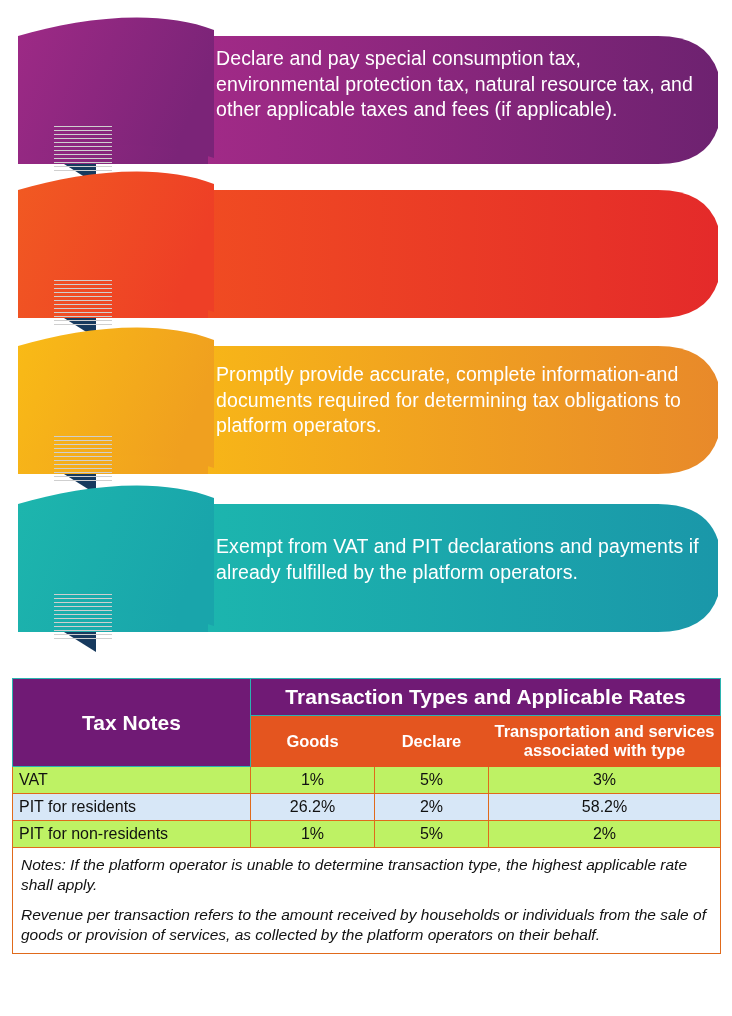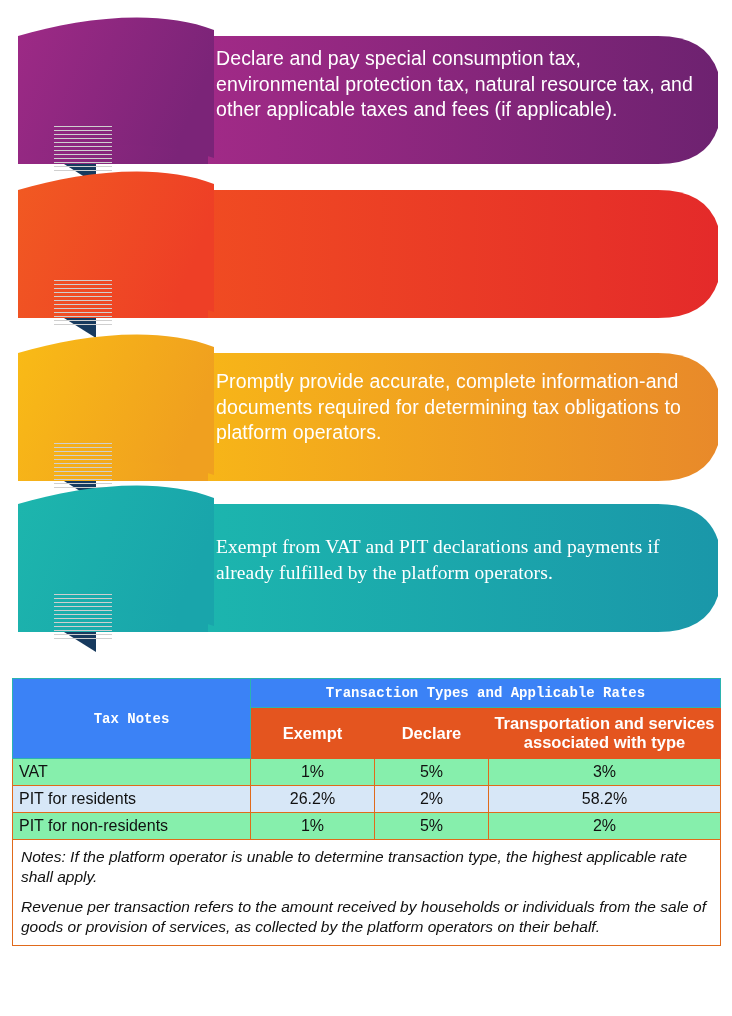--- a/index.html
+++ b/index.html
@@ -36,22 +36,22 @@
     top: 40px;
     width: 486px;
     color: #ffffff;
     font-size: 19.5px;
     line-height: 25.5px;
     letter-spacing: 0.1px;
   }
 
   #r1 { top: 8px; }
   #r2 { top: 162px; }
-  #r3 { top: 318px; margin-top: 7px; }
-  #r4 { top: 476px; font-family: Liberation Serif, serif; }
+  #r3 { top: 318px; }
+  #r4 { top: 476px; }
 
   #r1 .label { top: 38px; }
   #r2 .label { top: 32px; }
   #r3 .label { top: 44px; }
   #r4 .label { top: 58px; }
 
   .stripes {
     position: absolute;
     left: 36px;
     top: 118px;
@@ -77,28 +77,27 @@
   table.rates {
     border-collapse: collapse;
     width: 708px;
     table-layout: fixed;
   }
   table.rates td, table.rates th {
     border: 1px solid #e06a1b;
     padding: 0;
   }
   .hdr-teal {
-    background: #3b82f6;
+    background: #701a75;
     color: #ffffff;
     font-weight: bold;
-    font-size: 14px;
+    font-size: 21px;
     text-align: center;
     border: 1px solid #2bb3b0 !important;
     padding: 6px 4px !important;
-    font-family: Liberation Mono, monospace;
   }
   .hdr-orange {
     background: #e4551f;
     color: #ffffff;
     font-weight: bold;
     font-size: 16.5px;
     text-align: center;
     border: 1px solid #e4551f !important;
     padding: 6px 4px !important;
     line-height: 19px;
@@ -109,21 +108,21 @@
     font-size: 16px;
     text-align: left;
     padding: 4px 6px !important;
   }
   .cell {
     text-align: center;
     font-size: 16px;
     color: #111111;
     padding: 4px 2px !important;
   }
-  .row-peach .rowlabel, .row-peach .cell { background: #86efac; }
+  .row-peach .rowlabel, .row-peach .cell { background: #bef264; }
   .row-blue .rowlabel, .row-blue .cell { background: #d7e7f7; }
 
   .notes-cell {
     background: #ffffff;
     padding: 7px 8px 8px 8px !important;
     font-size: 15.5px;
     line-height: 20px;
     color: #111111;
     font-style: italic;
     border: 1px solid #e06a1b !important;
@@ -280,21 +279,21 @@
       <col style="width:124px">
       <col style="width:114px">
       <col style="width:232px">
     </colgroup>
     <tbody>
       <tr>
         <td class="hdr-teal" rowspan="2">Tax Notes</td>
         <td class="hdr-teal" colspan="3">Transaction Types and Applicable Rates</td>
       </tr>
       <tr>
-        <td class="hdr-orange">Exempt</td>
+        <td class="hdr-orange">Goods</td>
         <td class="hdr-orange">Declare</td>
         <td class="hdr-orange">Transportation and services associated with type</td>
       </tr>
 
       <tr class="row-peach">
         <td class="rowlabel">VAT</td>
         <td class="cell">1%</td>
         <td class="cell">5%</td>
         <td class="cell">3%</td>
       </tr>

